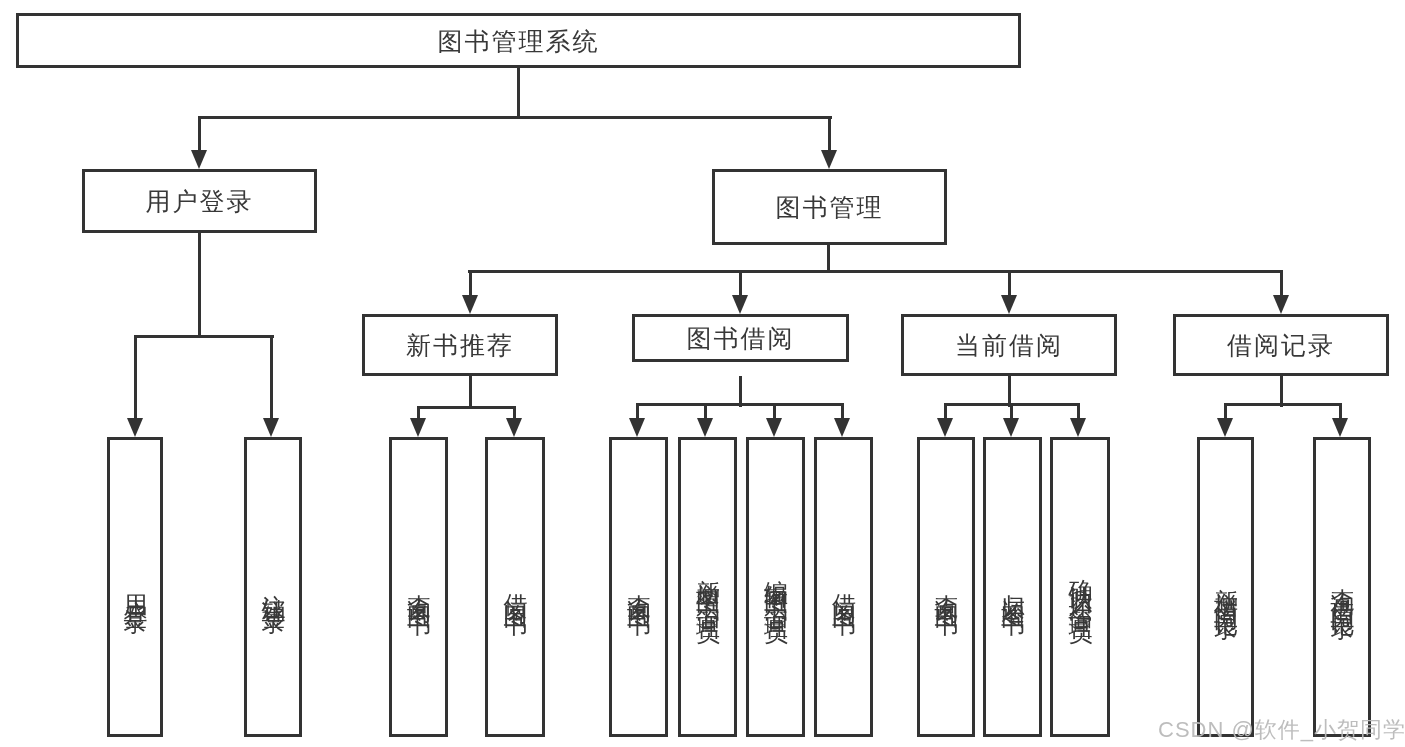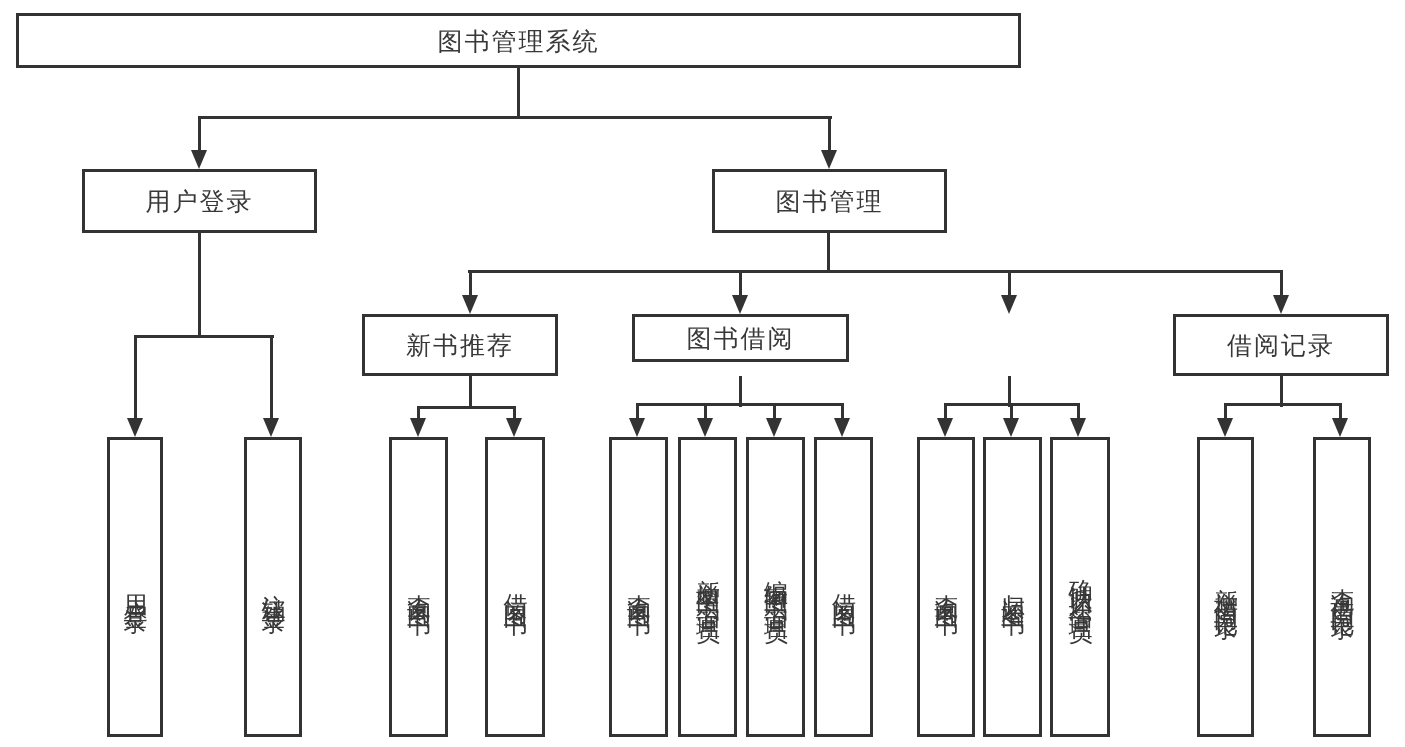--- a/index.html
+++ b/index.html
@@ -25,21 +25,21 @@
   <div class="node" style="left:16px;top:13px;width:1005px;height:55px">图书管理系统</div>
 
   <div class="line" style="left:517px;top:68px;width:3px;height:51px"></div>
   <div class="line" style="left:198px;top:116px;width:634px;height:3px"></div>
   <div class="line" style="left:198px;top:116px;width:3px;height:36px"></div>
   <div class="line" style="left:828px;top:116px;width:3px;height:36px"></div>
   <div class="arw" style="left:191px;top:150px"></div>
   <div class="arw" style="left:821px;top:150px"></div>
 
   <div class="node" style="left:82px;top:169px;width:235px;height:64px">用户登录</div>
-  <div class="node" style="left:712px;top:169px;width:235px;height:64px">图书管理</div>
+  <div class="node" style="left:712px;top:169px;width:235px;height:76px">图书管理</div>
 
   <div class="line" style="left:198px;top:233px;width:3px;height:105px"></div>
   <div class="line" style="left:134px;top:335px;width:140px;height:3px"></div>
   <div class="line" style="left:134px;top:335px;width:3px;height:85px"></div>
   <div class="line" style="left:270px;top:335px;width:3px;height:85px"></div>
   <div class="arw" style="left:127px;top:418px"></div>
   <div class="arw" style="left:263px;top:418px"></div>
 
   <div class="node vnode" style="left:107px;top:437px;width:56px;height:300px">用户登录</div>
   <div class="node vnode" style="left:244px;top:437px;width:58px;height:300px">注销登录</div>
@@ -50,20 +50,21 @@
   <div class="line" style="left:739px;top:270px;width:3px;height:27px"></div>
   <div class="line" style="left:1008px;top:270px;width:3px;height:27px"></div>
   <div class="line" style="left:1280px;top:270px;width:3px;height:27px"></div>
   <div class="arw" style="left:462px;top:295px"></div>
   <div class="arw" style="left:732px;top:295px"></div>
   <div class="arw" style="left:1001px;top:295px"></div>
   <div class="arw" style="left:1273px;top:295px"></div>
 
   <div class="node" style="left:362px;top:314px;width:196px;height:62px">新书推荐</div>
   <div class="node" style="left:632px;top:314px;width:217px;height:48px">图书借阅</div>
+  <div class="node" style="left:901px;top:314px;width:216px;height:62px">当前借阅</div>
   <div class="node" style="left:1173px;top:314px;width:216px;height:62px">借阅记录</div>
 
   <div class="line" style="left:469px;top:376px;width:3px;height:33px"></div>
   <div class="line" style="left:417px;top:406px;width:99px;height:3px"></div>
   <div class="line" style="left:417px;top:406px;width:3px;height:15px"></div>
   <div class="line" style="left:513px;top:406px;width:3px;height:15px"></div>
   <div class="arw" style="left:410px;top:418px"></div>
   <div class="arw" style="left:506px;top:418px"></div>
   <div class="node vnode" style="left:389px;top:437px;width:59px;height:300px">查询图书</div>
   <div class="node vnode" style="left:485px;top:437px;width:60px;height:300px">借阅图书</div>
@@ -97,14 +98,15 @@
 
   <div class="line" style="left:1280px;top:376px;width:3px;height:31px"></div>
   <div class="line" style="left:1224px;top:403px;width:118px;height:3px"></div>
   <div class="line" style="left:1224px;top:403px;width:3px;height:17px"></div>
   <div class="line" style="left:1339px;top:403px;width:3px;height:17px"></div>
   <div class="arw" style="left:1217px;top:418px"></div>
   <div class="arw" style="left:1332px;top:418px"></div>
   <div class="node vnode" style="left:1197px;top:437px;width:57px;height:300px">新增借阅记录</div>
   <div class="node vnode" style="left:1313px;top:437px;width:58px;height:300px">查询借阅记录</div>
 
+  <div class="watermark">CSDN @软件_小贺同学</div>
 
 </div>
 
 </body></html>

